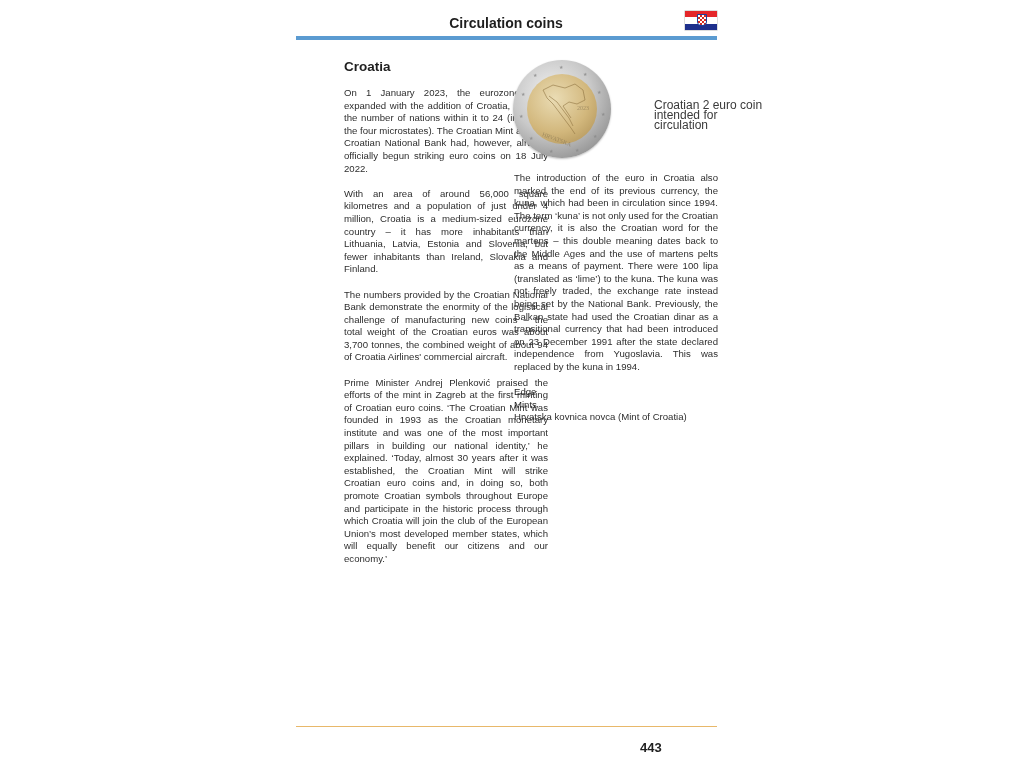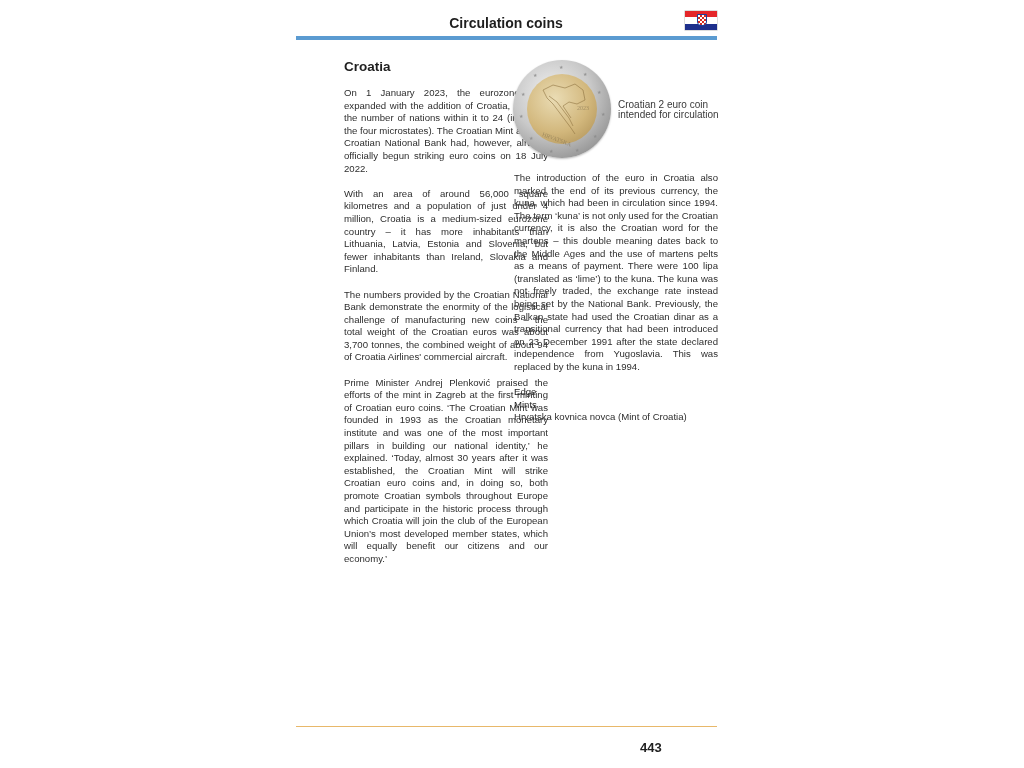--- a/index.html
+++ b/index.html
@@ -22,21 +22,21 @@
   .section-heading { font-size:13.5px; font-weight:bold; color:#1f1f1f; margin:0 0 13px 0; line-height:14px; }
   .para { margin:0 0 12.6px 0; }
   .sub-heading { font-weight:normal; margin:0; color:#1f1f1f; }
 
   .coin { position:absolute; left:513px; top:60px; width:98px; height:98px; border-radius:50%;
           background:radial-gradient(circle at 40% 35%, #f2f2f2 0%, #c9c9c9 45%, #9b9b9b 75%, #6f6f6f 100%);
           box-shadow:0 1px 2px rgba(0,0,0,0.25); }
   .coin-inner { position:absolute; left:14px; top:14px; width:70px; height:70px; border-radius:50%;
                 background:radial-gradient(circle at 40% 35%, #eadcb4 0%, #d2b77c 55%, #a88a50 100%); }
   .coin-svg { position:absolute; left:0; top:0; }
-  .coin-caption { position:absolute; left:618px; top:100px; width:110px; font-size:10px; line-height:10px; color:#3a3a3a; }
+  .coin-caption { position:absolute; left:654px; top:100px; width:110px; font-size:12px; line-height:10px; color:#3a3a3a; }
 
   .bottom-rule { position:absolute; left:296px; top:726px; width:421px; height:1px; background:#e8b86a; }
   .page-number { position:absolute; left:640px; top:740px; width:77px; text-align:left;
                  font-size:13px; font-weight:bold; color:#1f1f1f; }
 </style>
 </head>
 <body>
 
 <div class="page">
 

